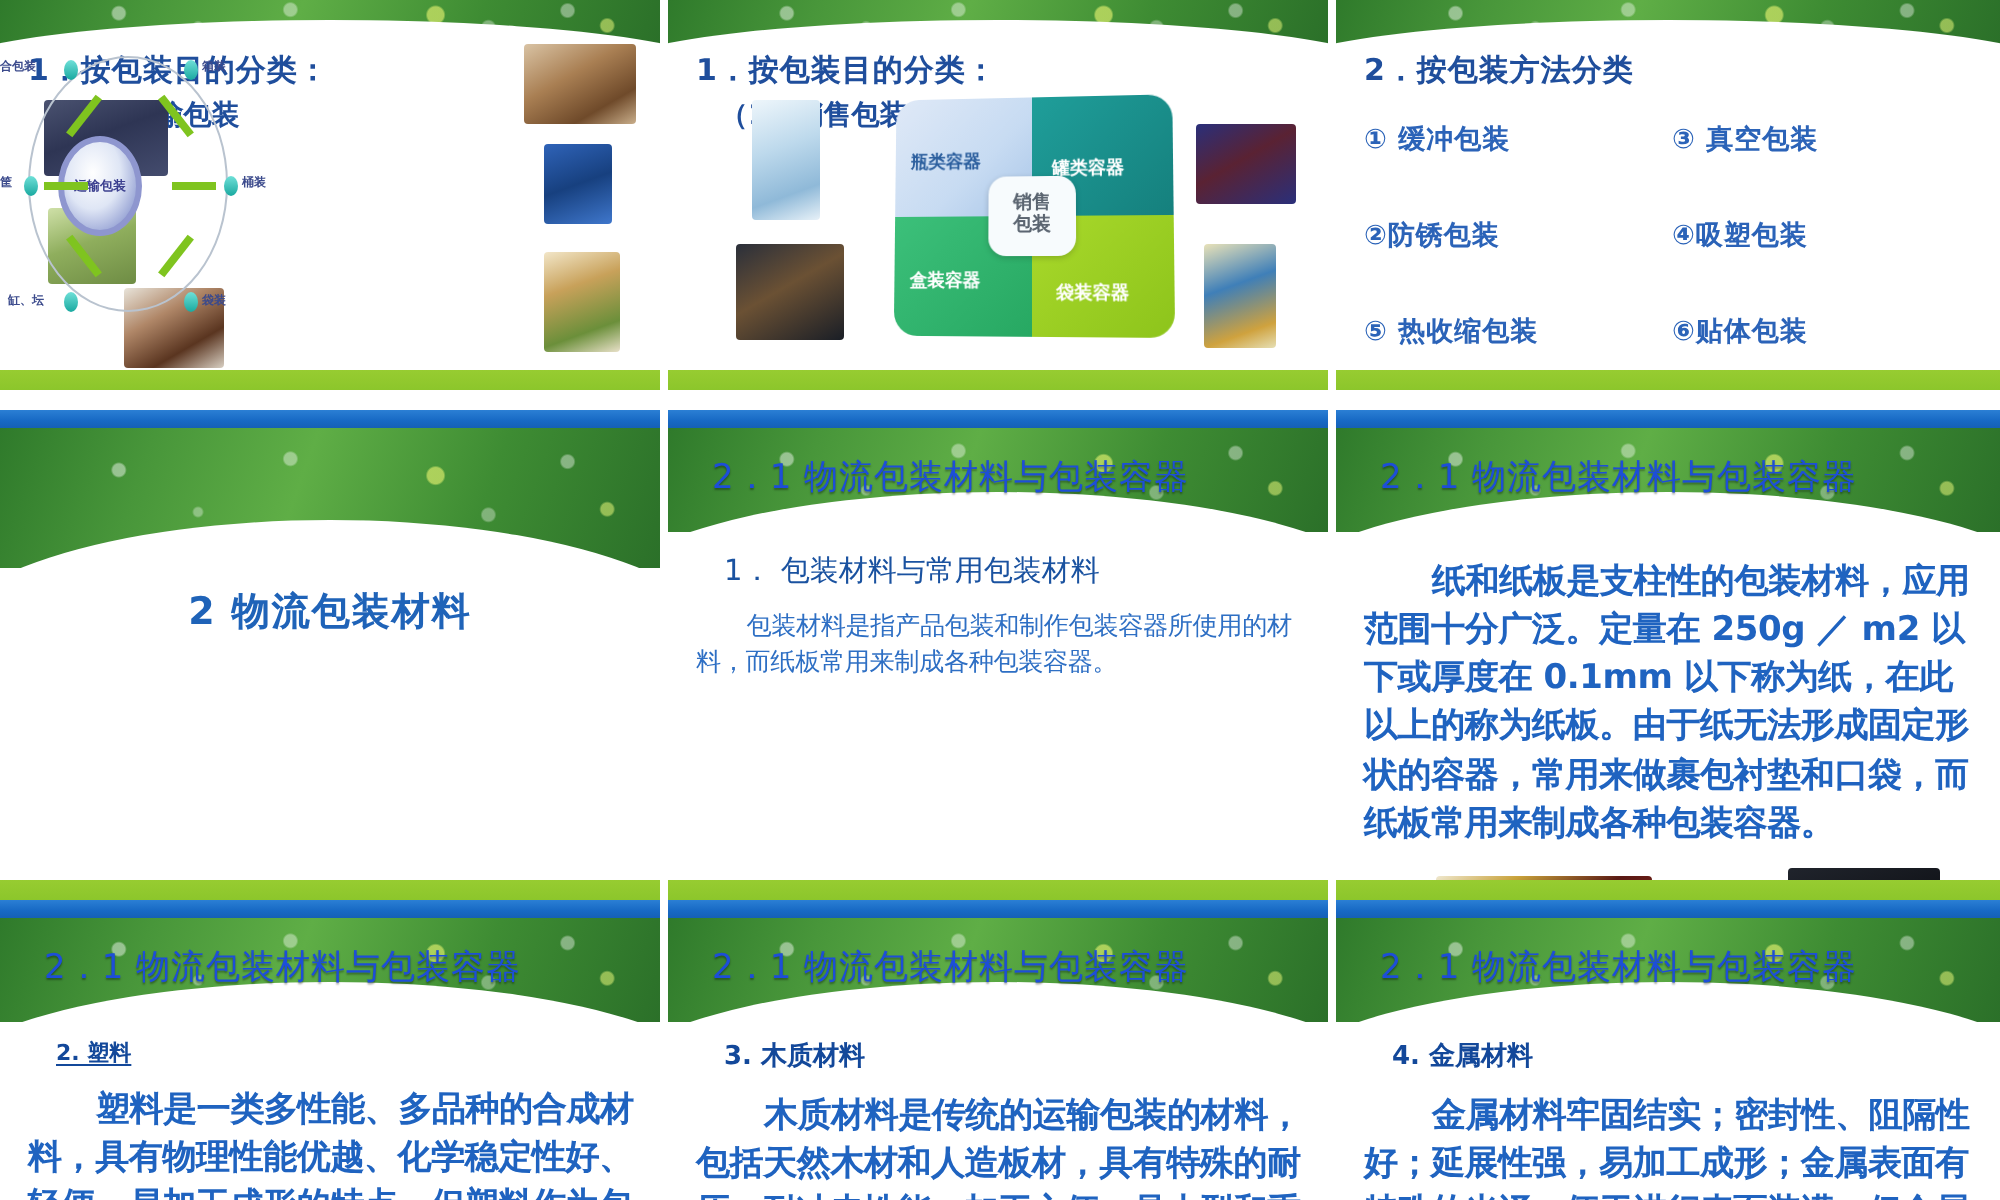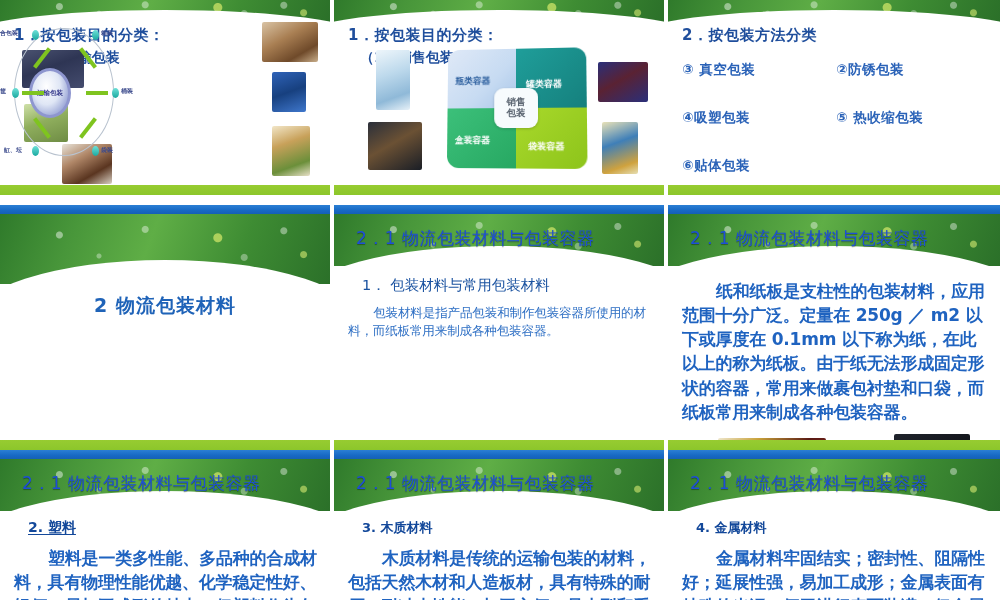--- a/index.html
+++ b/index.html
@@ -86,21 +86,21 @@
   }
   .r3 .body { bottom: 0; }
 
   .title-blue {
     color: #1f4e9c; font-weight: bold; font-size: 15px; letter-spacing: .5px;
   }
   .subtitle-blue {
     color: #1f4e9c; font-weight: bold; font-size: 14px; margin-top: 4px; margin-left: 12px;
   }
   .h2 { color:#1a52a0; font-weight:normal; font-size:14.5px; margin:6px 0 0 14px; }
-  .h3 { color:#13489a; font-weight:bold; font-size:14px; margin:4px 0 0 14px;
+  .h3 { color:#13489a; font-weight:bold; font-size:11px; margin:4px 0 0 14px;
         text-decoration: underline; text-underline-offset: 2px; }
   .h3plain { color:#13489a; font-weight:bold; font-size:13px; margin:4px 0 0 14px; }
   .para {
     color:#2e6fc4; font-size:12.6px; line-height:1.45; margin-top:9px;
     text-indent: 2em; letter-spacing:-.2px;
   }
   .para.italic { font-style: italic; }
   .para.dense { color:#1f63c0; font-weight:bold; font-size:17px; line-height:1.42; }
 
   
@@ -275,20 +275,21 @@
     </div>
   </div>
 
   <div class="slide r1">
     <div class="frame">
 
       <div class="leaf"></div>
       <div class="body">
         <div class="title-blue">2．按包装方法分类</div>
         <div class="methods">
+          <div class="method">① 缓冲包装</div>
           <div class="method">③ 真空包装</div>
           <div class="method">②防锈包装</div>
           <div class="method">④吸塑包装</div>
           <div class="method">⑤ 热收缩包装</div>
           <div class="method">⑥贴体包装</div>
         </div>
       </div>
       <div class="footer"></div>
       <div class="footer2"></div>
     </div>

